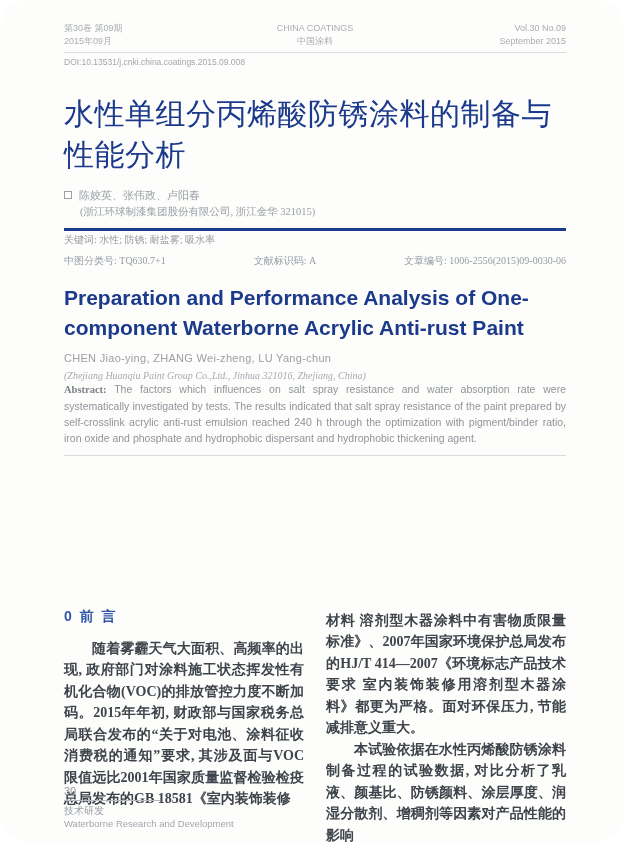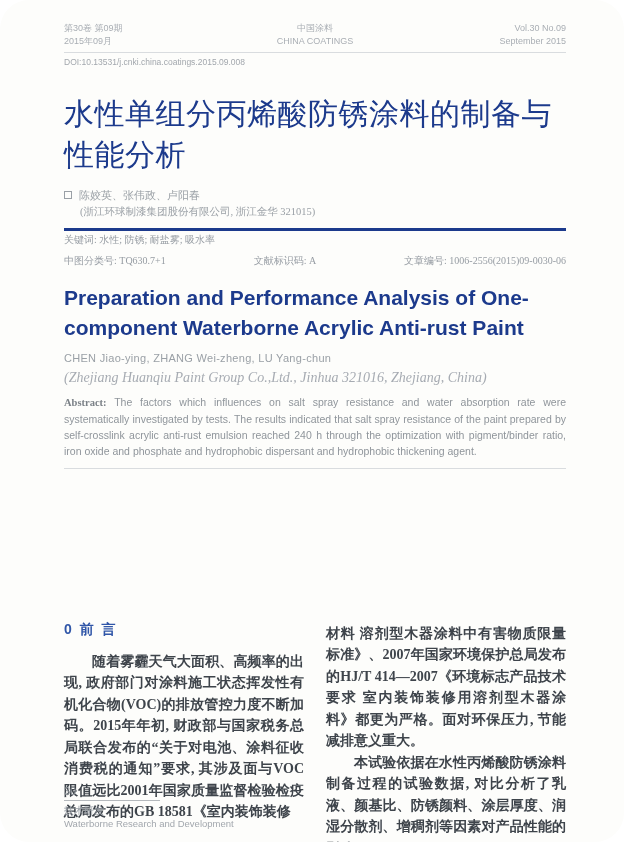--- a/index.html
+++ b/index.html
@@ -62,23 +62,23 @@
   }
 
   
   .title-en {
     margin-top: 15px;
     font-family: "Liberation Sans", "DejaVu Sans", sans-serif;
     font-weight: bold; font-size: 21px; line-height: 30px;
     color: #1c3a8c;
   }
   .authors-en { margin-top: 9px; font-size: 11px; color: #9aa0a6; letter-spacing: 0.3px; font-family: "Liberation Sans", sans-serif; }
-  .affiliation-en { margin-top: 6px; font-size: 14px; font-style: italic; color: #a6abb2; }
+  .affiliation-en { margin-top: 6px; font-size: 10px; font-style: italic; color: #a6abb2; }
   .abstract-en {
-    margin-top: 8px; font-size: 10.5px; line-height: 16px;
+    margin-top: 0; font-size: 10.5px; line-height: 16px;
     color: #8f959b; text-align: justify; font-family: "Liberation Sans", sans-serif;
   }
   .abstract-en .b, .keywords-en .b { font-weight: bold; color: #7b8187; font-family: "Liberation Serif", serif; }
   .keywords-en { margin-top: 1px; font-size: 10.5px; line-height: 16px; color: #8f959b; font-family: "Liberation Sans", sans-serif; }
   .light-rule { margin-top: 9px; height: 1px; background: #d9dcdf; }
 
   
   .columns { margin-top: 152px; display: flex; gap: 22px; }
   .colL, .colR { width: 240px; }
   .section-heading {
@@ -106,22 +106,22 @@
 
 <div class="page">
   <div class="content">
 
     <div class="jheader">
       <div class="col left">
         <div>第30卷 第09期</div>
         <div>2015年09月</div>
       </div>
       <div class="col mid">
+        <div>CHINA COATINGS</div>
         <div>中国涂料</div>
-        <div>CHINA COATINGS</div>
       </div>
       <div class="col right">
         <div>Vol.30 No.09</div>
         <div>September 2015</div>
       </div>
     </div>
     <div class="doi-line">DOI:10.13531/j.cnki.china.coatings.2015.09.008</div>
 
     <h1 class="title-cn">水性单组分丙烯酸防锈涂料的制备与性能分析</h1>
     <div class="authors-row">

